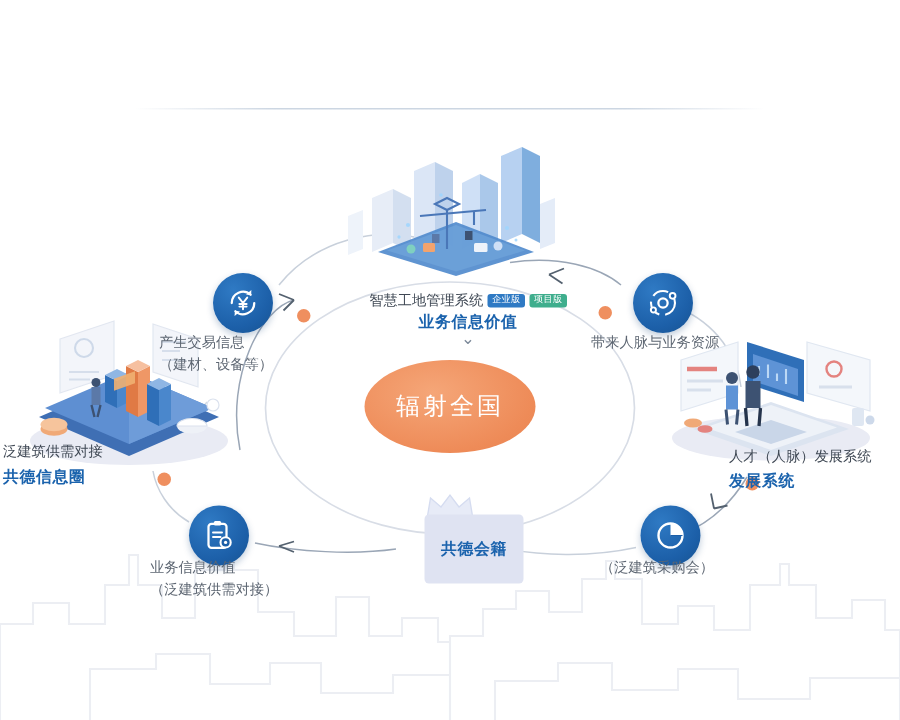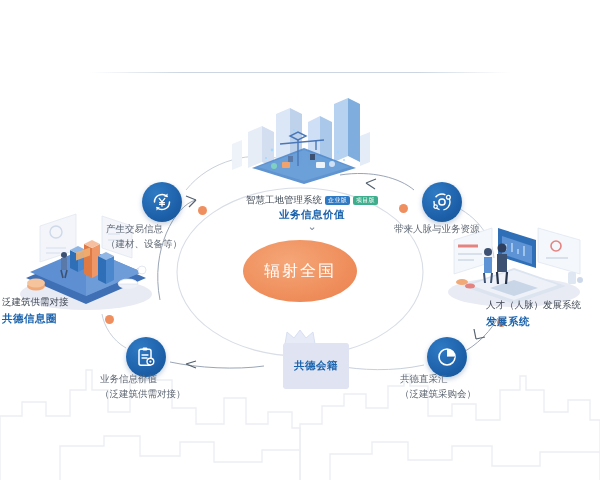--- a/index.html
+++ b/index.html
@@ -469,21 +469,20 @@
   </div>
 
   <div class="node node-br">
     <svg width="24" height="24" viewBox="0 0 24 24">
       <circle cx="12" cy="12" r="8" fill="none" stroke="#ffffff" stroke-width="1.6"></circle>
       <path d="M12 12 L12 4 A8 8 0 0 1 20 12 Z" fill="#ffffff"></path>
       <path d="M12 12 L20 12" stroke="#1c5fa8" stroke-width="0.8"></path>
     </svg>
   </div>
   <div class="cap cap-zhicai">
-    <span class="l1">共德直采汇</span>
     <span class="l2">（泛建筑采购会）</span>
   </div>
 
   <div class="dot dot-a"></div>
   <div class="dot dot-b"></div>
   <div class="dot dot-c"></div>
   <div class="dot dot-d"></div>
 
   <div class="top-sys">
     <div class="top-sys-row">

